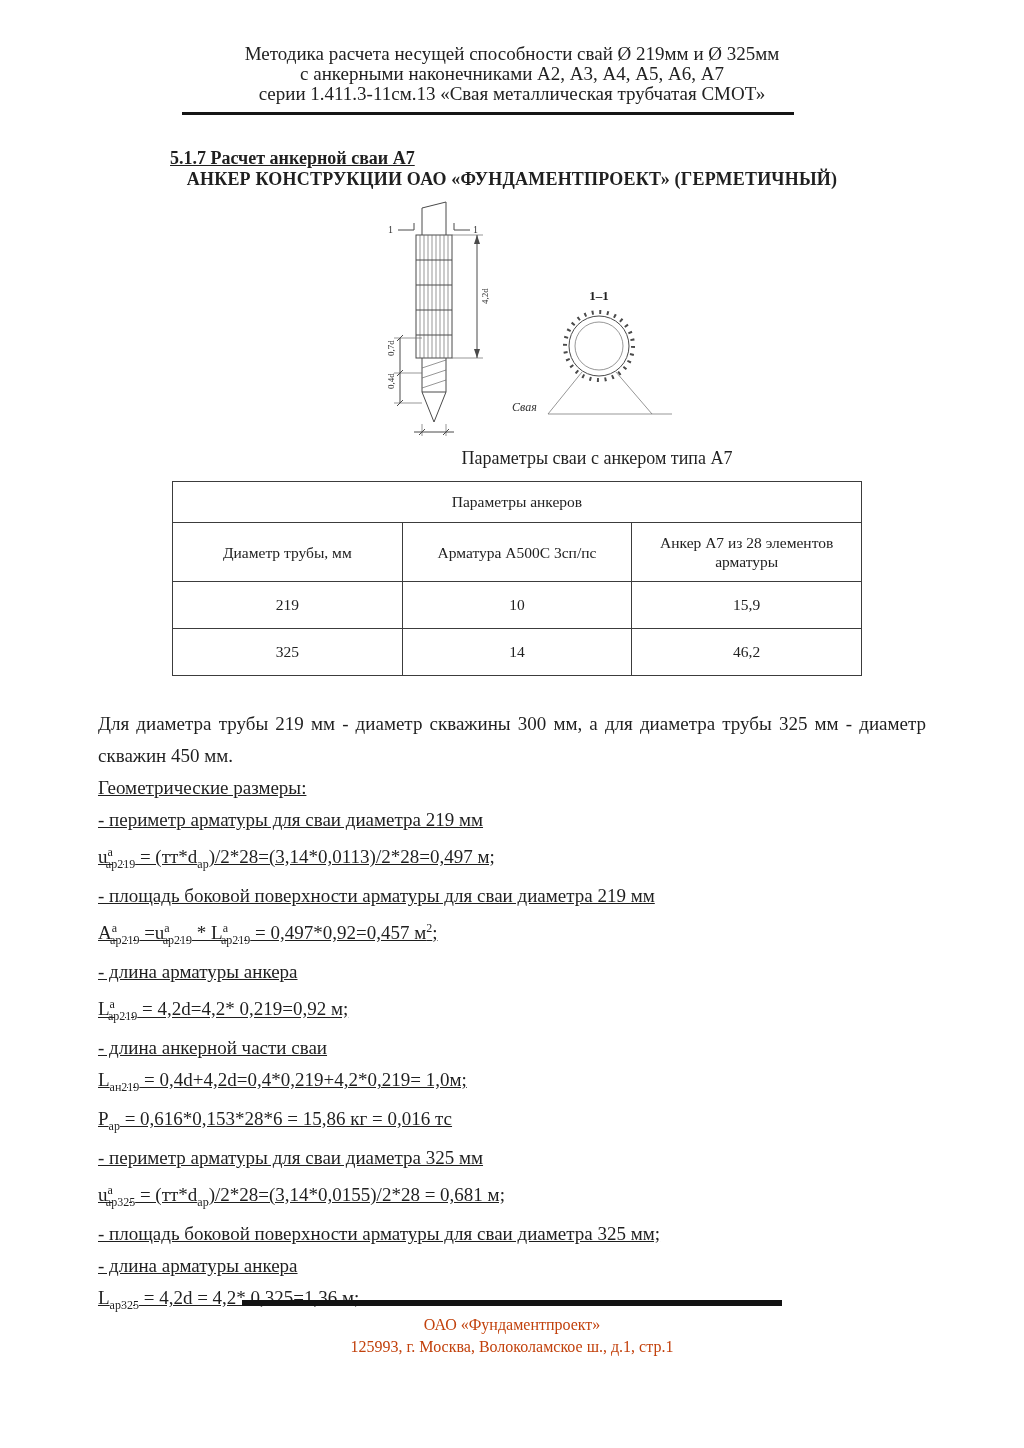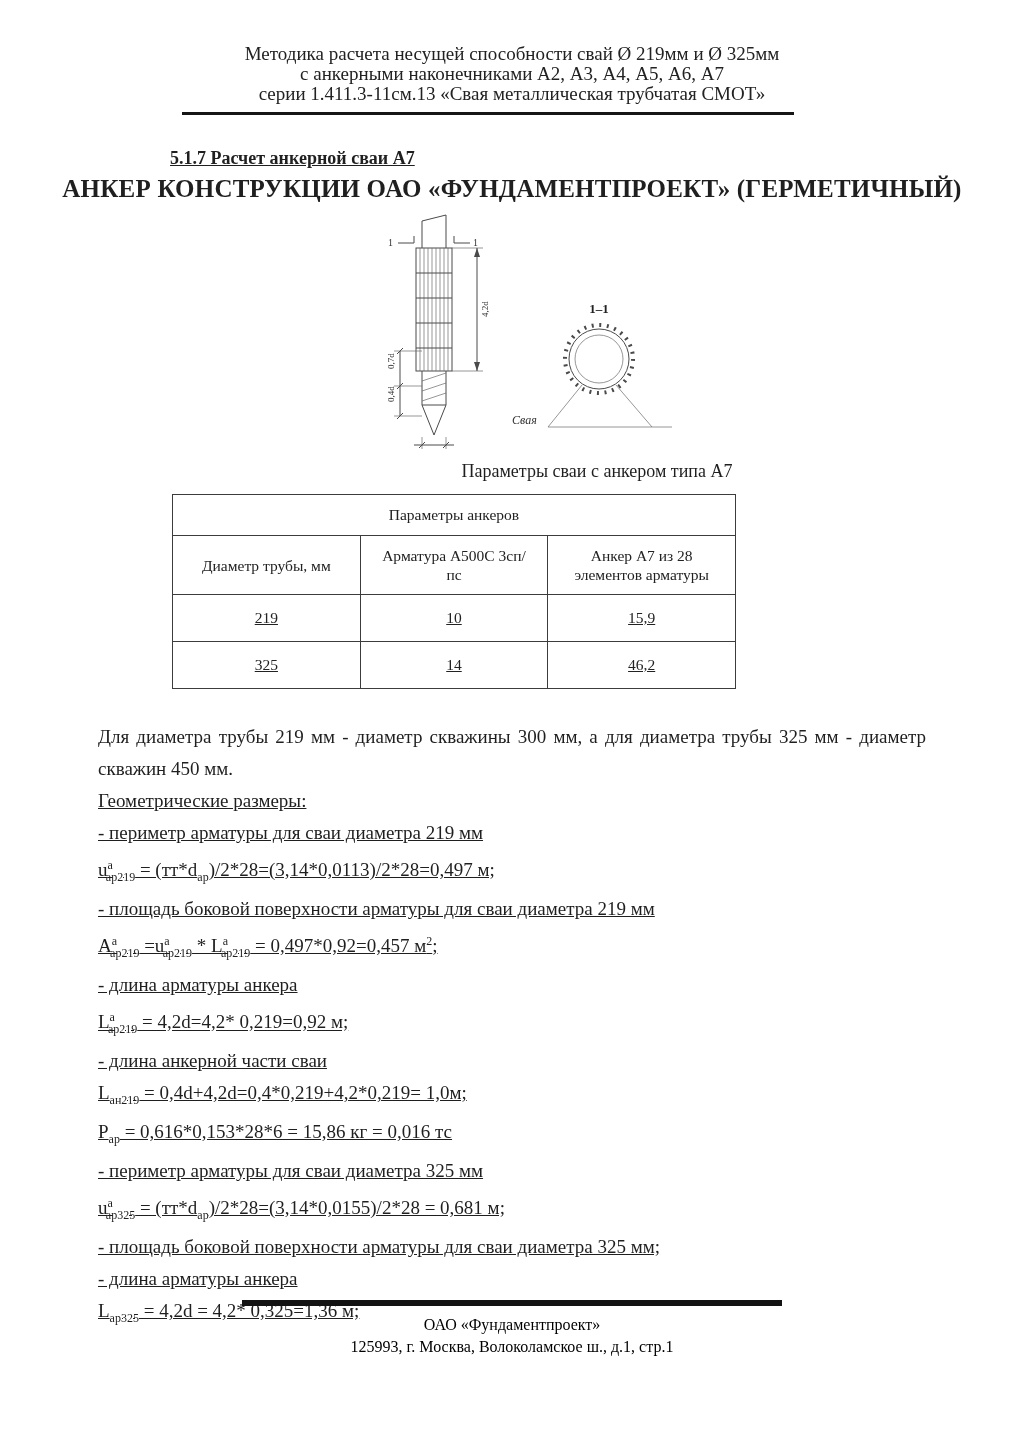--- a/index.html
+++ b/index.html
@@ -10,46 +10,46 @@
     background:#ffffff;
     font-family:"Liberation Serif","DejaVu Serif",serif;
     color:#1f1f1f;
     overflow:hidden;
   }
   
   .doc-header{padding-top:44px;text-align:center;font-size:19px;line-height:20px;color:#222;}
   .header-rule{width:612px;height:3px;background:#151515;margin:8px auto 0 auto;position:relative;left:-24px;}
   
   .section-heading{margin:33px 0 0 170px;font-size:18px;font-weight:bold;text-decoration:underline;}
-  .main-title{margin-top:6px;text-align:center;font-size:25px;font-weight:bold;letter-spacing:0.2px;}
+  .main-title{text-align:center;font-size:18px;font-weight:bold;letter-spacing:0.2px;}
   
   .figure{position:relative;height:248px;margin-top:4px;}
   .fig-svg{position:absolute;left:342px;top:2px;}
   .ln{stroke:#4a4a4a;stroke-width:1;fill:none;}
   .ln-thin{stroke:#6a6a6a;stroke-width:0.7;fill:none;}
   .arrow{fill:#4a4a4a;stroke:none;}
   .t-small{font-size:10px;fill:#333;}
   .t-dim{font-size:9px;fill:#333;}
   .t-sec{font-size:13px;font-weight:bold;fill:#222;}
   .t-label{font-size:12px;font-style:italic;fill:#333;}
   
   .table-caption{margin:6px 0 0 170px;font-size:18px;text-align:center;}
-  .params-table{border-collapse:collapse;margin:12px 0 0 172px;table-layout:fixed;width:564px;}
+  .params-table{border-collapse:collapse;margin:12px 0 0 172px;table-layout:fixed;width:690px;}
   .params-table td{border:1px solid #3c3c3c;text-align:center;vertical-align:middle;font-size:15.5px;color:#222;padding:9px 10px;}
   .params-table td.t-title{padding:11px 8px;}
   .params-table td.t-head{padding:10px 16px;line-height:19px;}
-  .params-table td.t-cell{padding:14px 24px;text-decoration:underline;}
+  .params-table td.t-cell{padding:14px 24px;}
   
   .body-text{margin:32px 98px 0 98px;font-size:19px;line-height:32px;}
   .para{margin:0;text-align:justify;}
   .line{white-space:nowrap;text-decoration:underline;}
   .formula sup,.formula sub{font-size:12px;}
   .formula sup + sub{margin-left:-7px;}
   
-  .doc-footer{position:absolute;top:1300px;left:0;width:100%;text-align:center;font-size:16px;line-height:22px;color:#000000;}
+  .doc-footer{position:absolute;top:1300px;left:0;width:100%;text-align:center;font-size:16px;line-height:22px;color:#c2410c;}
   .footer-rule{width:540px;height:6px;background:#131313;margin:0 auto 8px auto;}
   .page-number{margin-top:4px;font-size:16px;}
 </style>
 </head>
 <body>
 
 <div class="page">
 
   <header class="doc-header">
     <div>Методика расчета несущей способности свай Ø 219мм и Ø 325мм</div>

